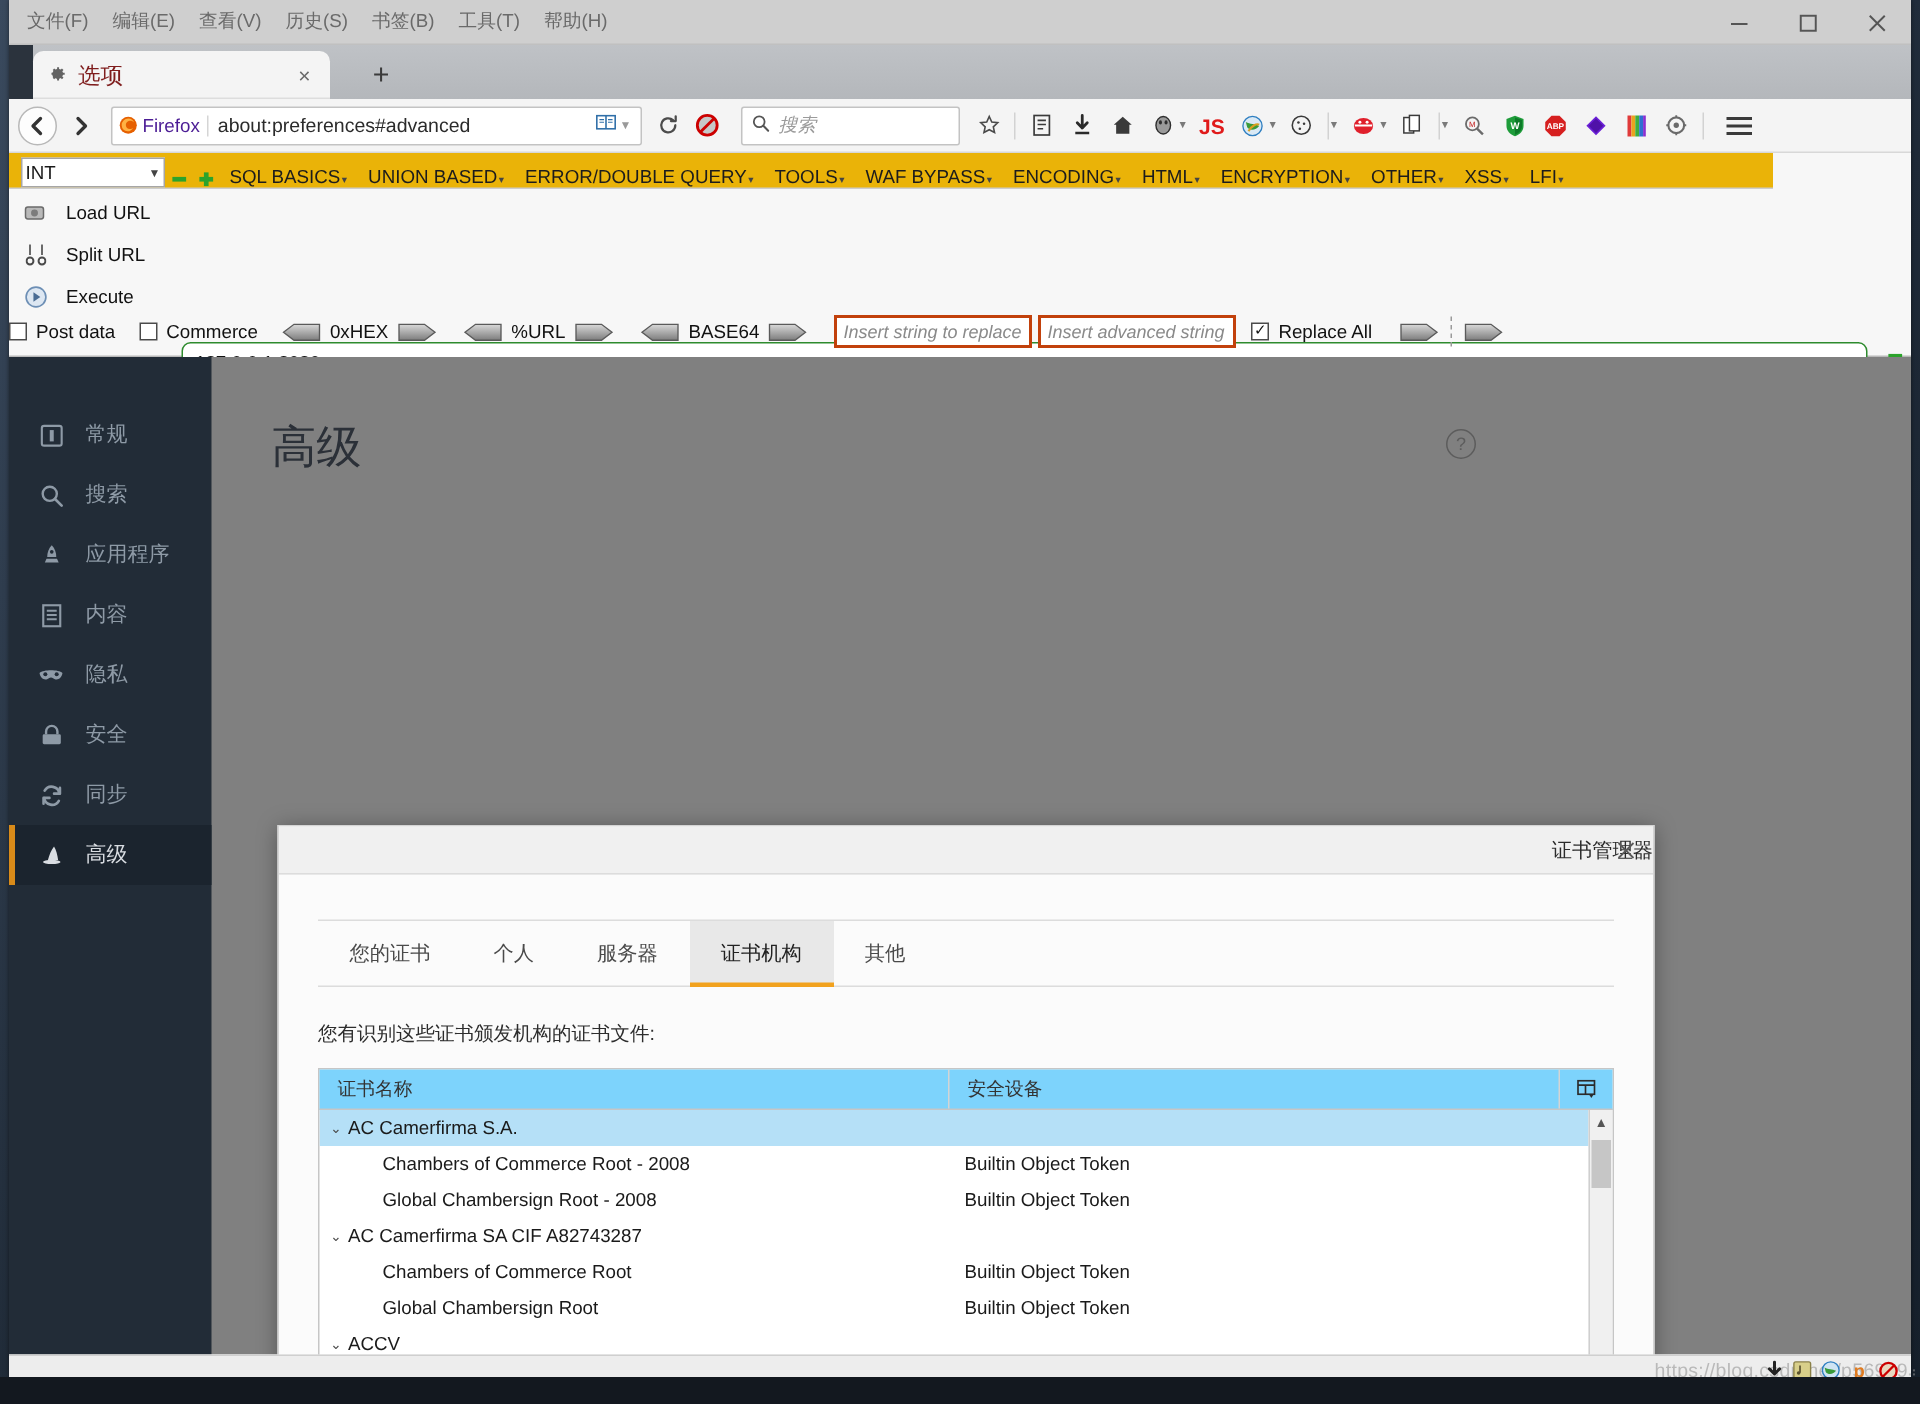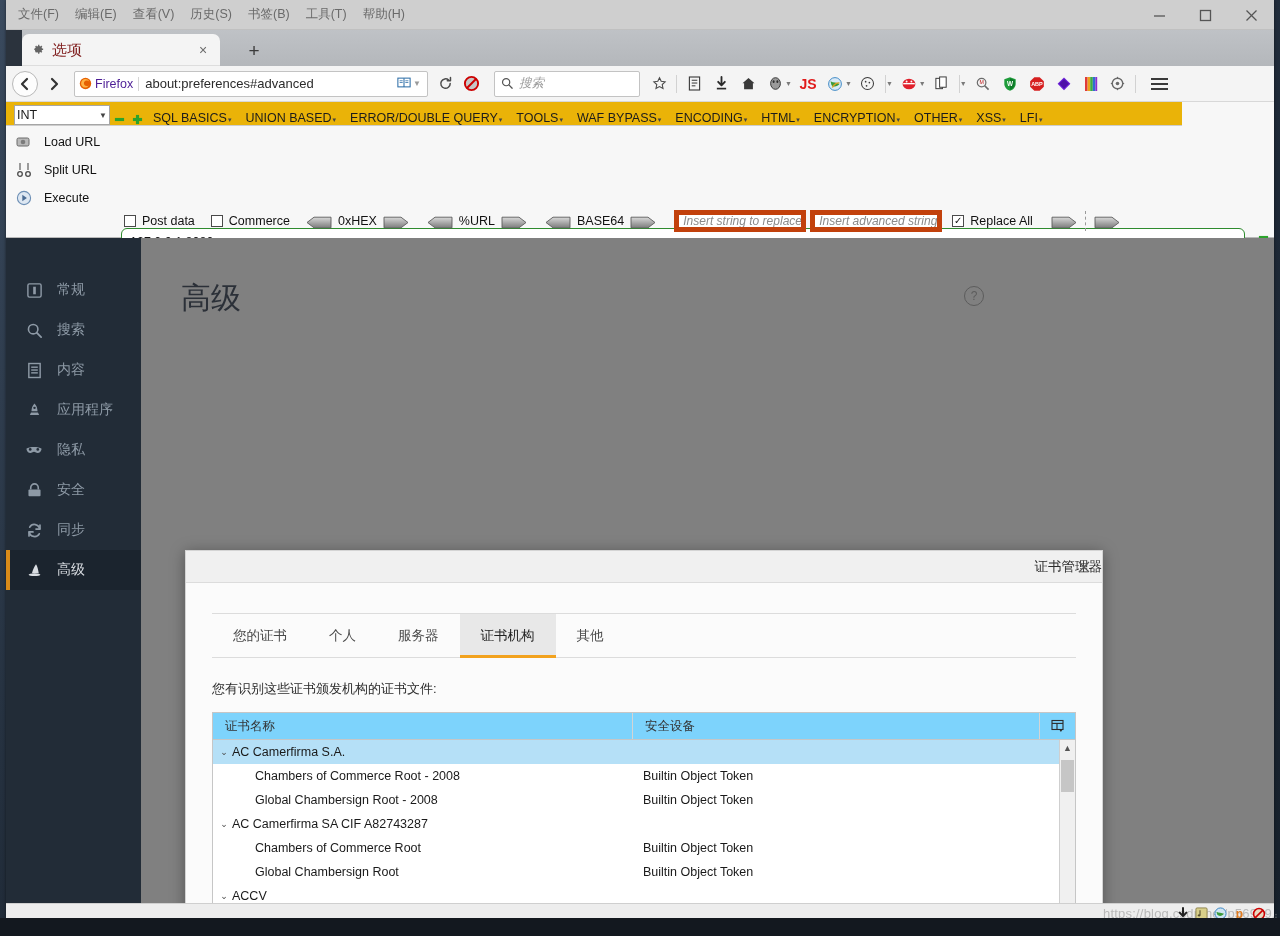--- a/index.html
+++ b/index.html
@@ -131,31 +131,31 @@
   .hb-ic { width:20px; display:flex; align-items:center; justify-content:center; }
   #hb-textarea {
     position:absolute; left:115px; top:126px; width:1124px; height:80px;
     background:#fff; border:1px solid #2e8b2e; border-radius:6px;
     font-size:12.5px; color:#111; padding:6px 8px; overflow:hidden;
   }
   #hb-pm-col { position:absolute; left:1249px; top:130px; width:16px; }
   #hb-pm-col div { display:flex; justify-content:center; margin-bottom:8px; }
 
   #hb-row3 { position:absolute; left:0; top:104px; width:1268px; height:30px;
-      display:flex; align-items:center; padding-left:118px; gap:0; }
+      display:flex; align-items:center; gap:0; }
   .chkitem { display:flex; align-items:center; gap:6px; margin-right:16px; }
   .chkbox { width:12px; height:12px; border:1px solid #4a4a4a; background:#fff;
       display:flex; align-items:center; justify-content:center; font-size:10px;
       color:#111; line-height:1; }
   .chklbl { font-size:12.5px; color:#111; }
   .encgroup { display:flex; align-items:center; gap:6px; margin-right:18px; }
   .arrowL, .arrowR { width:26px; height:13px; }
   .encname { font-size:12.5px; color:#111; }
   .repl-input {
-    width:132px; height:22px; border:5px solid #c2410c; background:#fff;
+    width:132px; height:22px; border:2px solid #c2410c; background:#fff;
     font-size:12px; color:#8a8a8a; font-style:italic; padding:0 4px;
     display:flex; align-items:center; margin-right:4px; overflow:hidden;
     white-space:nowrap;
   }
   .vsep { width:1px; height:20px; border-left:1px dashed #9a9a9a; margin:0 8px; }
 
   
   #content {
     position:absolute; left:0; top:238px; width:1268px; height:665px;
     background:#808080;
@@ -699,39 +699,39 @@
           <svg width="17" height="17" viewBox="0 0 18 18">
               <circle cx="7.6" cy="7.6" r="5" fill="none" stroke="#8e9aa6" stroke-width="1.7"></circle>
               <line x1="11.3" y1="11.3" x2="16" y2="16" stroke="#8e9aa6" stroke-width="1.9" stroke-linecap="round"></line>
             </svg>
         </span>
         <span>搜索</span>
       </div>
       <div class="side-item">
         <span class="sicon">
           <svg width="17" height="17" viewBox="0 0 18 18">
+              <path d="M9 1.5c2.2 2.2 3.2 5.2 3.2 8.4H5.8C5.8 6.7 6.8 3.7 9 1.5z" fill="#8e9aa6"></path>
+              <path d="M5.3 11.2h7.4l1.2 2.6H4.1z" fill="#8e9aa6"></path>
+              <circle cx="9" cy="6.2" r="1.3" fill="#222c37"></circle>
+            </svg>
+        </span>
+        <span>应用程序</span>
+      </div>
+      <div class="side-item">
+        <span class="sicon">
+          <svg width="17" height="17" viewBox="0 0 18 18">
               <rect x="3" y="1.6" width="12" height="14.8" fill="none" stroke="#8e9aa6" stroke-width="1.5"></rect>
               <g stroke="#8e9aa6" stroke-width="1.5">
                 <line x1="5.5" y1="5.5" x2="12.5" y2="5.5"></line>
                 <line x1="5.5" y1="8.5" x2="12.5" y2="8.5"></line>
                 <line x1="5.5" y1="11.5" x2="12.5" y2="11.5"></line>
               </g>
             </svg>
         </span>
         <span>内容</span>
-      </div>
-      <div class="side-item">
-        <span class="sicon">
-          <svg width="17" height="17" viewBox="0 0 18 18">
-              <path d="M9 1.5c2.2 2.2 3.2 5.2 3.2 8.4H5.8C5.8 6.7 6.8 3.7 9 1.5z" fill="#8e9aa6"></path>
-              <path d="M5.3 11.2h7.4l1.2 2.6H4.1z" fill="#8e9aa6"></path>
-              <circle cx="9" cy="6.2" r="1.3" fill="#222c37"></circle>
-            </svg>
-        </span>
-        <span>应用程序</span>
       </div>
       <div class="side-item">
         <span class="sicon">
           <svg width="18" height="14" viewBox="0 0 20 14">
               <path d="M1.5 5.5c3-2.6 14-2.6 17 0-.6 3.6-3 5.4-5.6 4.6-1-.3-1.6-1.2-2.9-1.2s-1.9.9-2.9 1.2C4.5 10.9 2.1 9.1 1.5 5.5z" fill="#8e9aa6"></path>
               <circle cx="5.8" cy="6.4" r="1.5" fill="#222c37"></circle>
               <circle cx="14.2" cy="6.4" r="1.5" fill="#222c37"></circle>
             </svg>
         </span>
         <span>隐私</span>

